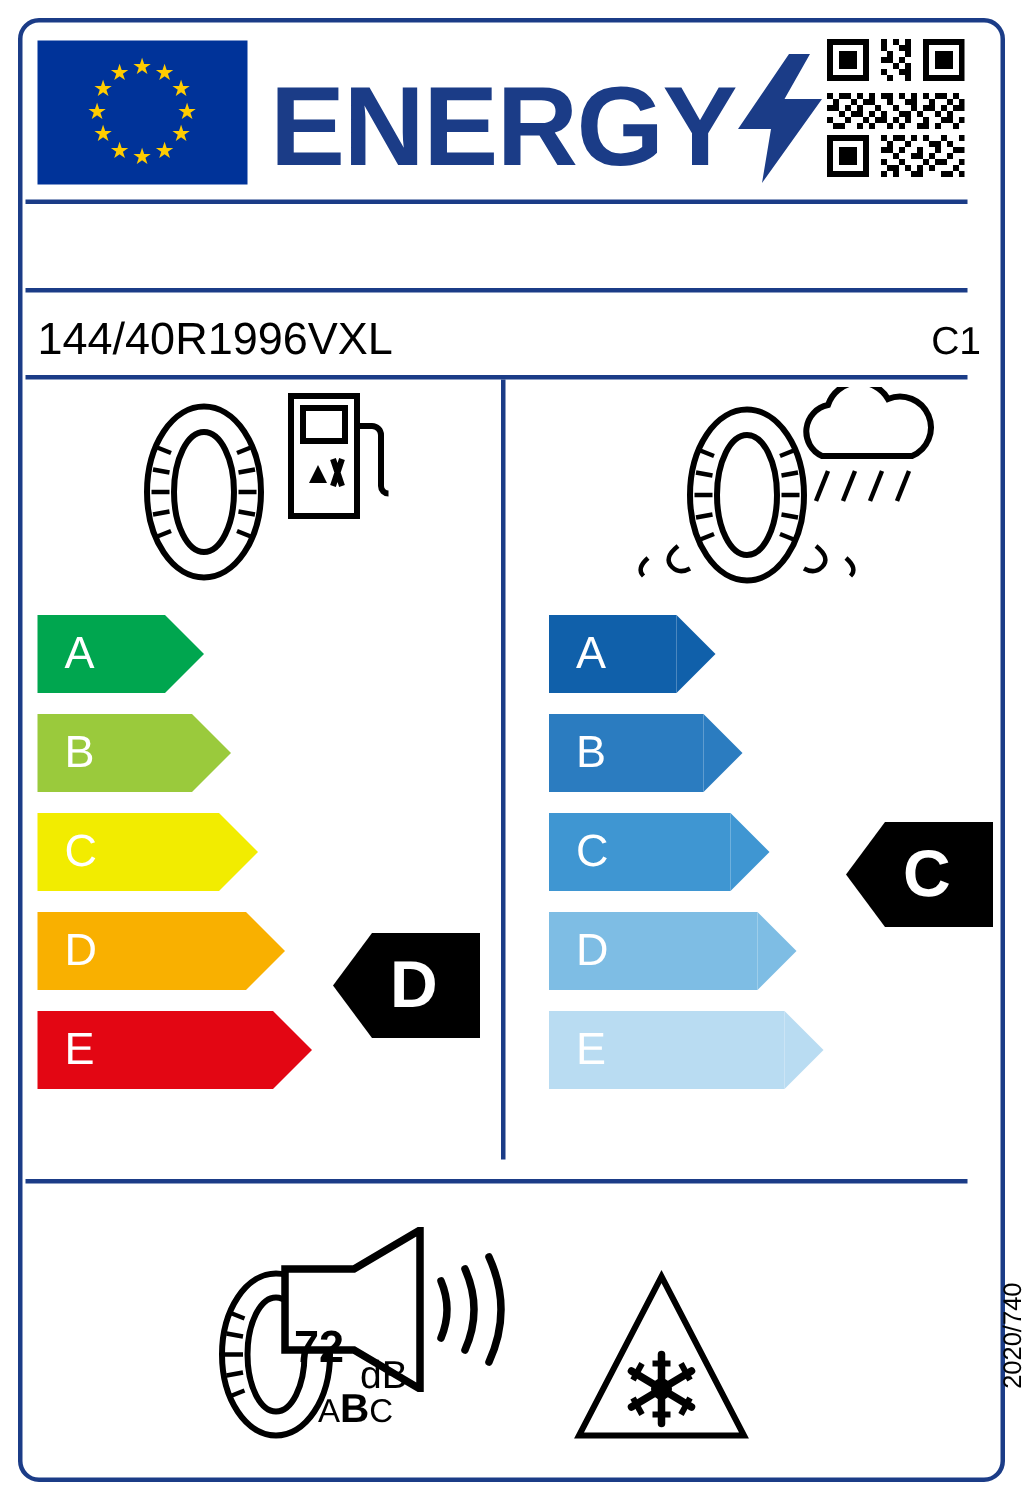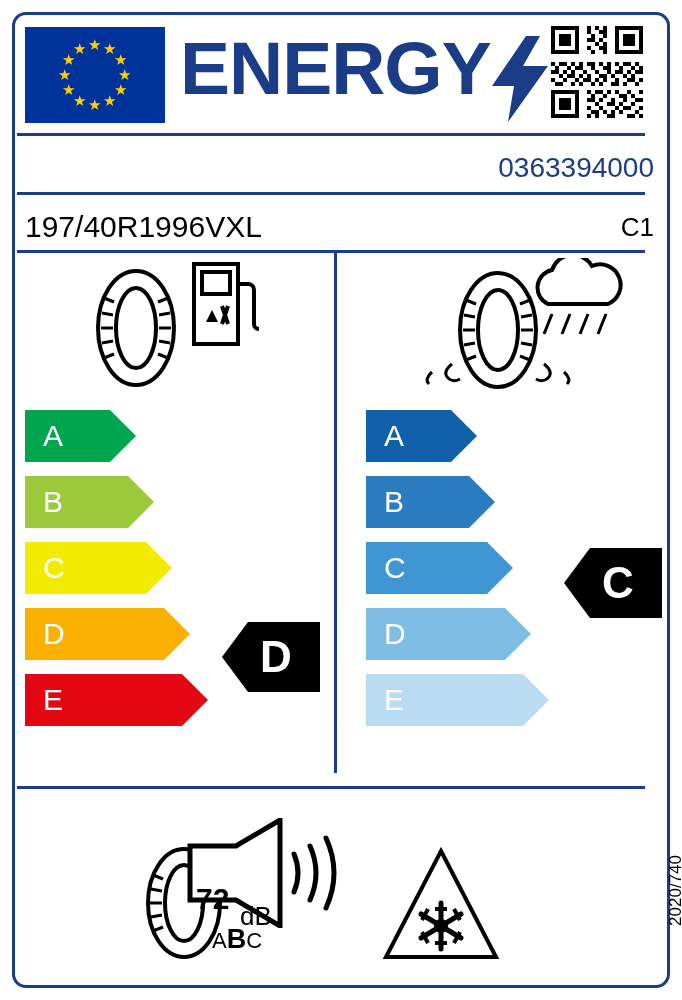--- a/index.html
+++ b/index.html
@@ -3,21 +3,21 @@
 <meta charset="utf-8">
 <style>
   html,body{margin:0;padding:0;background:#fff;}
   body{width:682px;height:1000px;font-family:"Liberation Sans",sans-serif;color:#000;}
   .label{position:relative;width:682px;height:1000px;box-sizing:border-box;}
   .frame{position:absolute;left:12px;top:12px;width:658px;height:976px;border:3px solid #1b3c87;border-radius:14px;box-sizing:border-box;}
 
   
   .eu-flag{position:absolute;left:25px;top:27px;width:140px;height:96px;background:#003399;}
   .eu-flag .star{position:absolute;color:#FFCC00;font-size:15px;line-height:15px;}
-  .energy-word{position:absolute;left:180px;top:25px;font-size:75px;font-weight:bold;color:#1b3c87;letter-spacing:-1px;font-family:"Liberation Sans",sans-serif;}
+  .energy-word{position:absolute;left:180px;top:41px;font-size:75px;font-weight:bold;color:#1b3c87;letter-spacing:-1px;font-family:"Liberation Sans",sans-serif;}
   .bolt{position:absolute;left:492px;top:36px;width:56px;height:86px;}
   .qr{position:absolute;left:551px;top:26px;width:92px;height:92px;}
 
   .hdr-line{position:absolute;left:17px;width:628px;height:3px;background:#1b3c87;}
   .brand{position:absolute;left:25px;top:152px;font-size:28px;font-weight:bold;color:#1b3c87;letter-spacing:.5px;}
   .code{position:absolute;right:28px;top:152px;font-size:28px;color:#1b3c87;}
   .size{position:absolute;left:25px;top:210px;font-size:30px;color:#000;}
   .cls{position:absolute;right:28px;top:212px;font-size:26px;color:#000;}
 
   .vline{position:absolute;left:334px;top:253px;width:3px;height:520px;background:#1b3c87;}
@@ -187,22 +187,21 @@
         <rect x="14" y="22" width="2" height="1"></rect>
         <rect x="19" y="22" width="2" height="1"></rect>
         <rect x="22" y="22" width="1" height="1"></rect>
     </g>
   </svg>
 
   <div class="hdr-line" style="top:133px;"></div>
   <div class="hdr-line" style="top:192px;"></div>
   <div class="hdr-line" style="top:250px;"></div>
 
-  <div class="code">0363394000</div>
-  <div class="size">197/40R1996VXL</div>
+  <div class="size">144/40R1996VXL</div>
   <div class="cls">C1</div>
 
   <div class="vline"></div>
 
   <svg class="pict" style="left:88px;top:268px;width:180px;height:120px;" viewBox="0 0 180 120">
     <g fill="none" stroke="#000" stroke-width="4">
       <ellipse cx="48" cy="60" rx="38" ry="57"></ellipse>
       <ellipse cx="48" cy="60" rx="20" ry="40"></ellipse>
     </g>
     <g stroke="#000" stroke-width="3">

